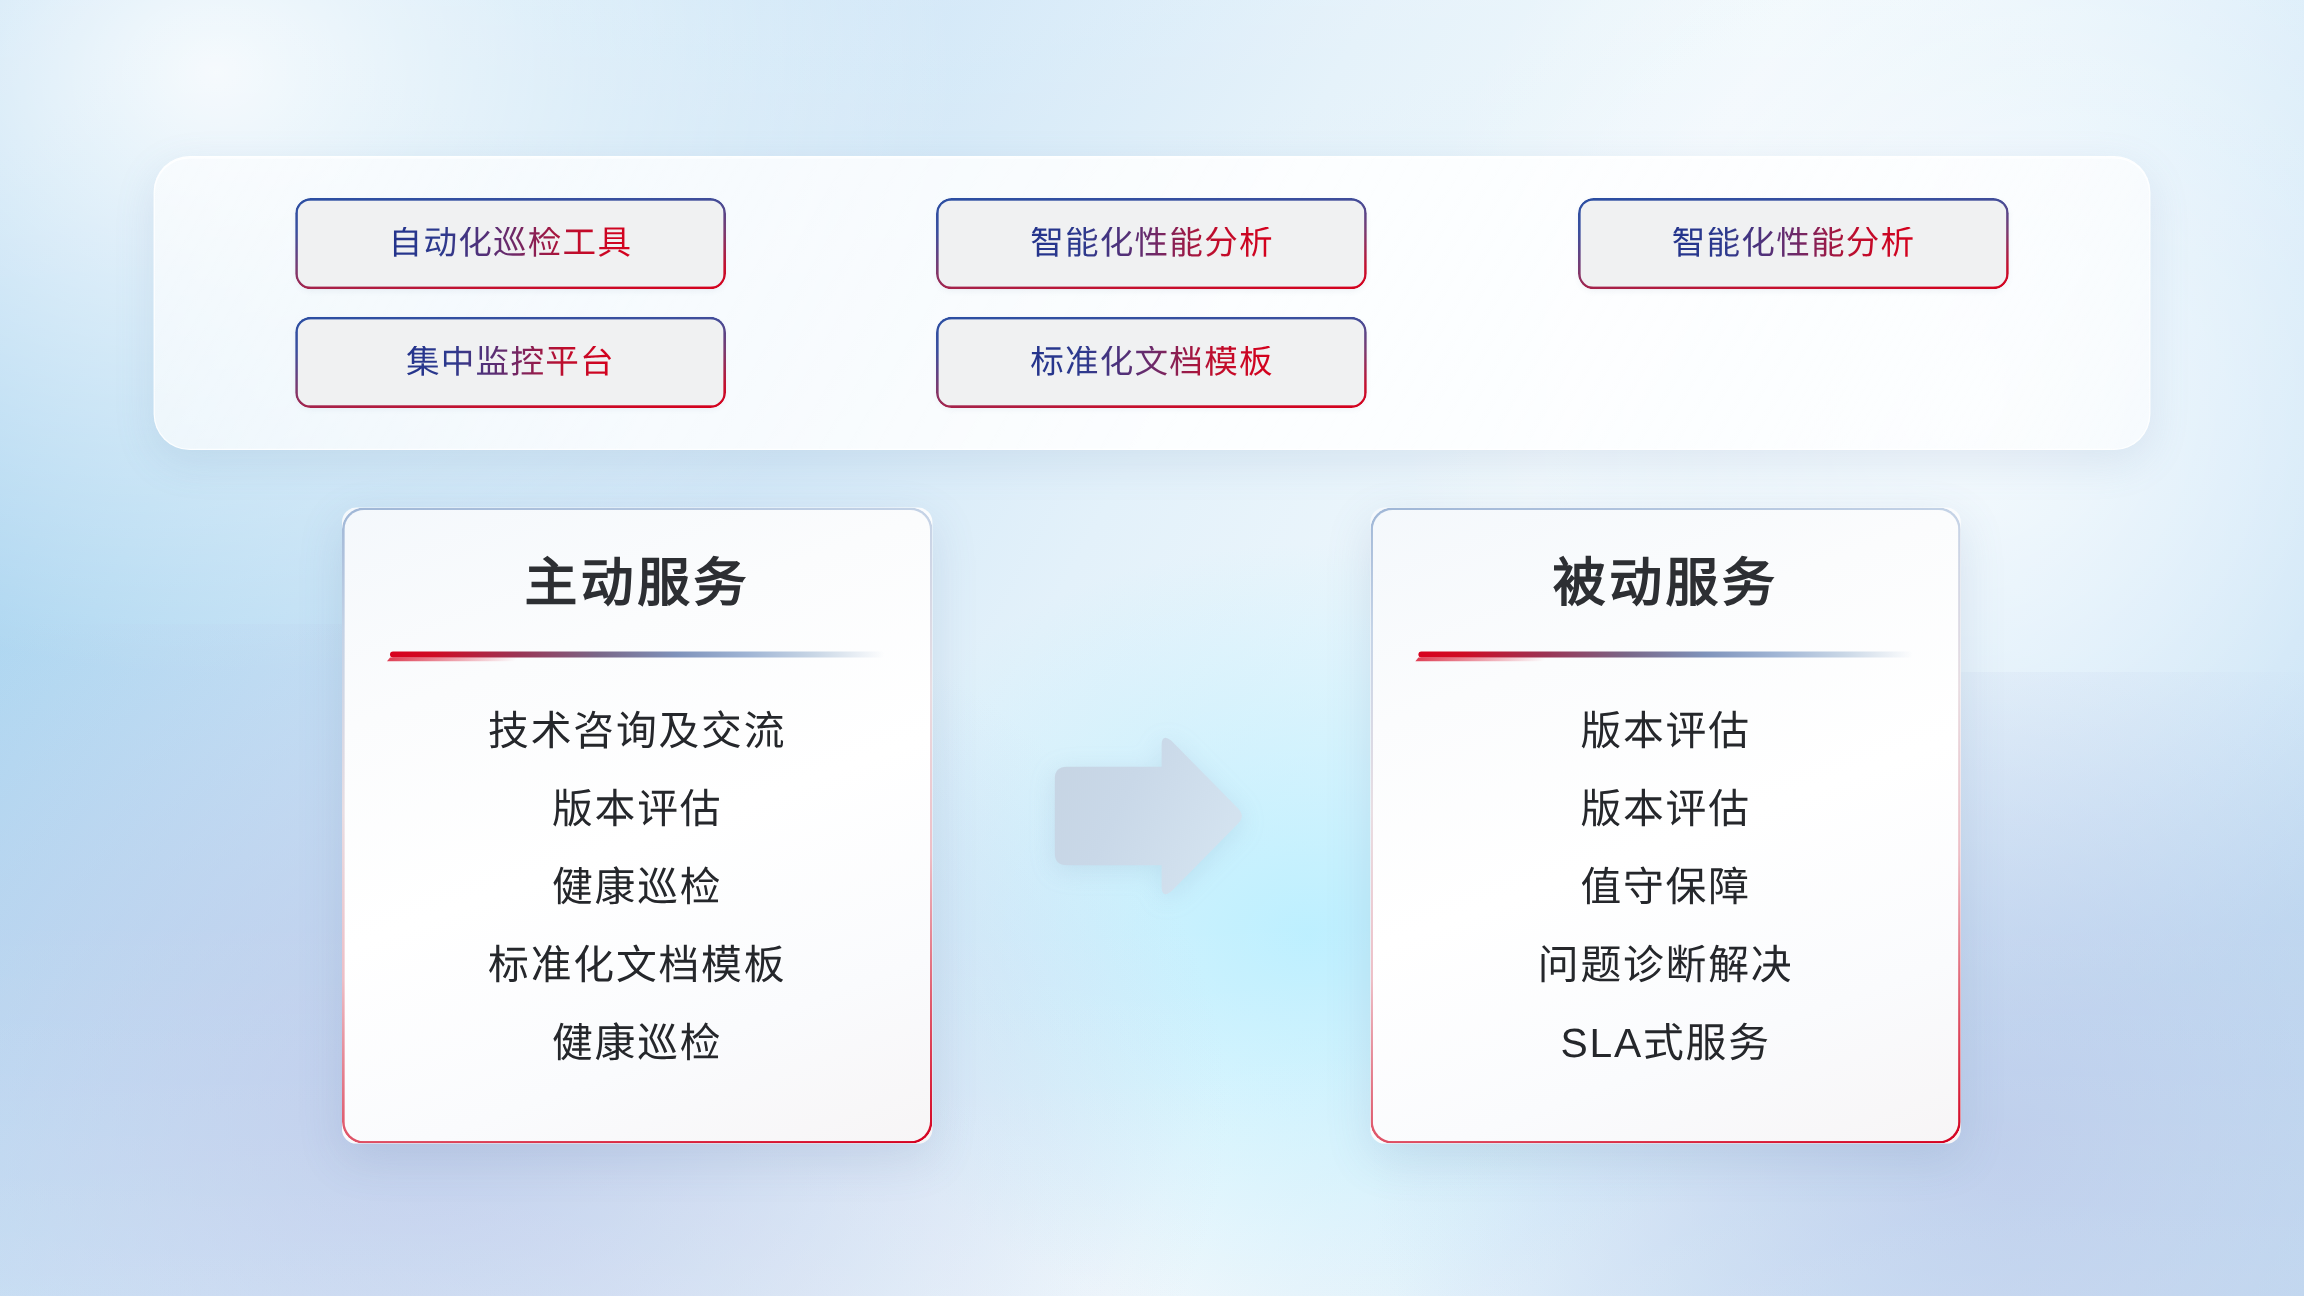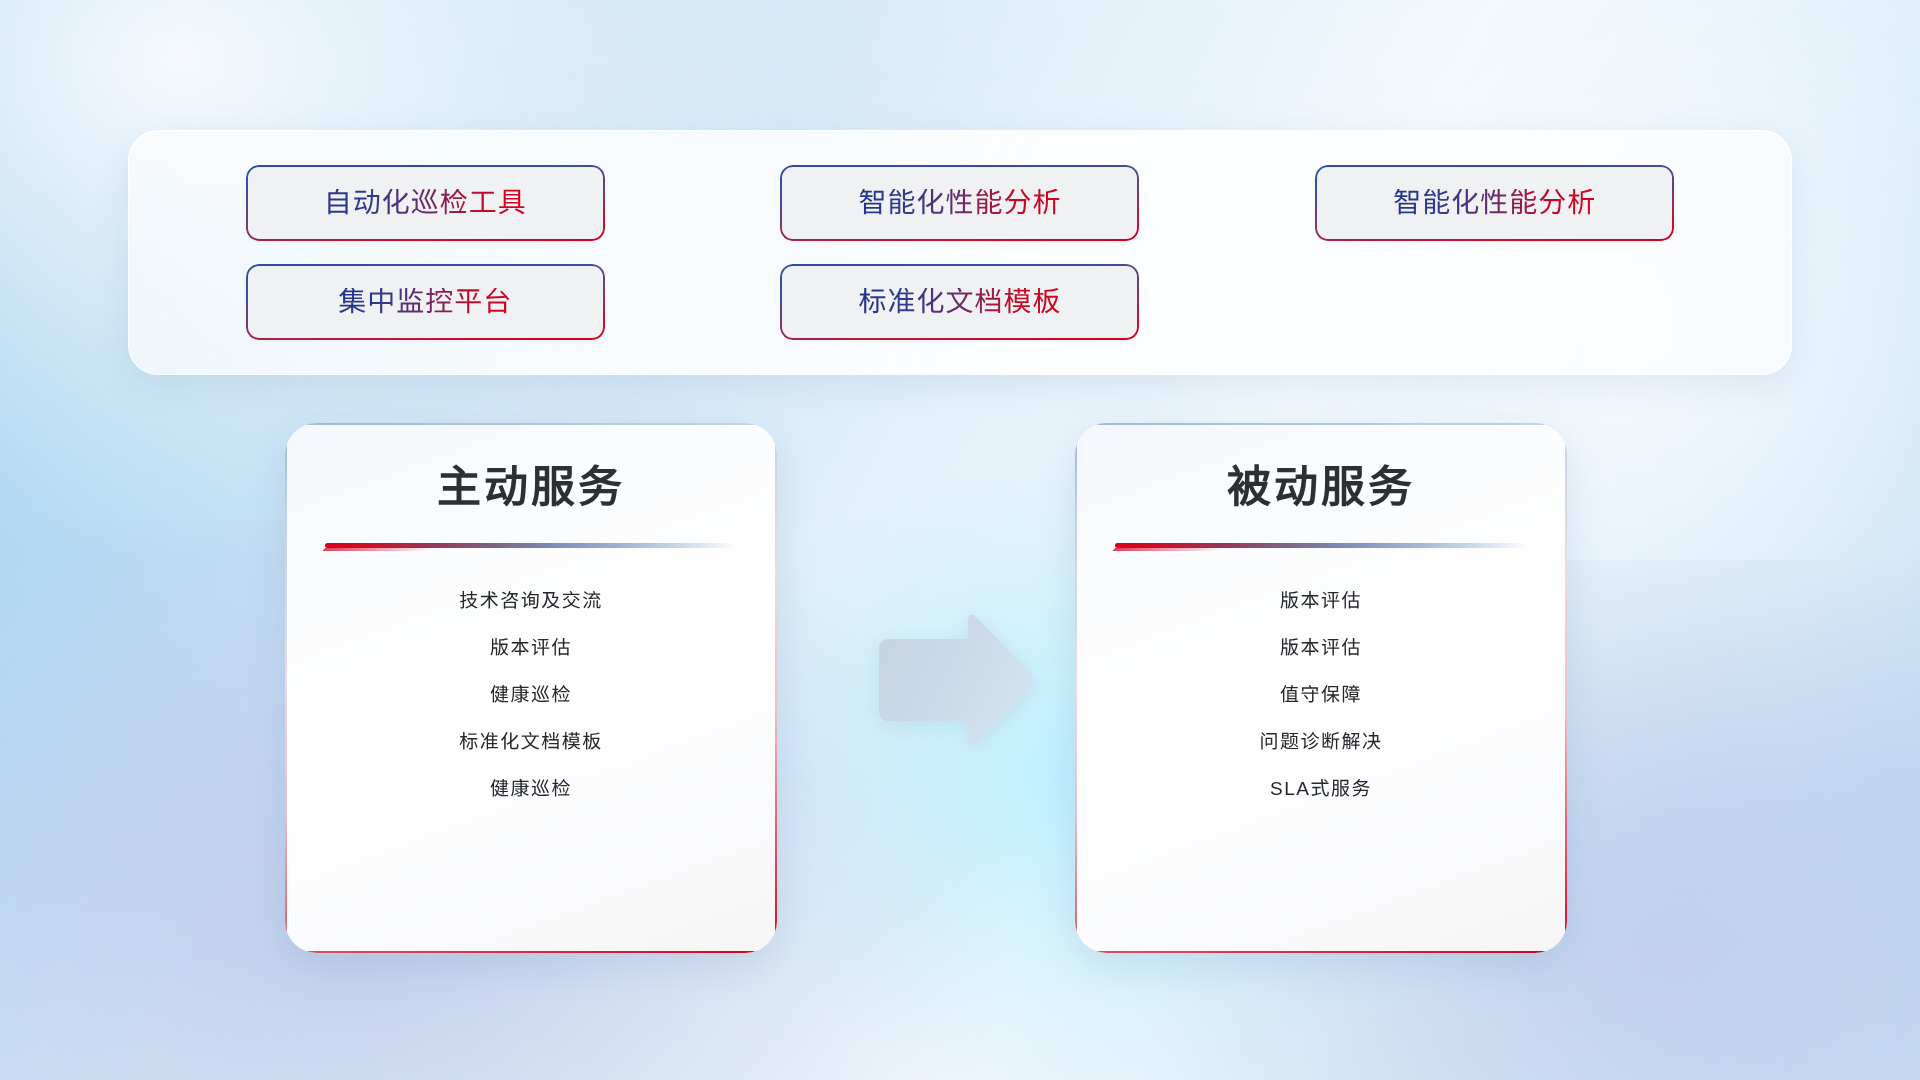--- a/index.html
+++ b/index.html
@@ -135,21 +135,21 @@
     color: transparent;
     -webkit-text-fill-color: transparent;
     white-space: nowrap;
   }
 
   
   .service-card {
     position: absolute;
     width: 492px;
     height: 530px;
-    border-radius: 32px;
+    border-radius: 12px;
     background: linear-gradient(160deg, #f4f8fc 0%, #fbfcfd 26%, #ffffff 52%, #fafbfd 78%, #f7f5f6 100%);
     box-shadow: 0 12px 38px rgba(90,120,160,.16);
     padding: 30px 34px 28px;
     overflow: hidden;
   }
   .service-card::before {
     content: "";
     position: absolute;
     inset: 0;
     border-radius: 18px;
@@ -162,21 +162,21 @@
         #e06274 80%,
         #d4001f 100%);
     -webkit-mask: linear-gradient(#000 0 0) content-box, linear-gradient(#000 0 0);
     -webkit-mask-composite: xor;
             mask: linear-gradient(#000 0 0) content-box, linear-gradient(#000 0 0);
             mask-composite: exclude;
     pointer-events: none;
   }
 
   #card-active  { left: 285px;  top: 423px; }
-  #card-passive { left: 1075px; top: 423px; }
+  #card-passive { left: 1142px; top: 423px; }
 
   .card-title {
     position: relative;
     text-align: center;
     font-size: 44px;
     font-weight: 700;
     color: #2d2f33;
     letter-spacing: 3px;
     line-height: 1.1;
     padding-top: 10px;
@@ -210,21 +210,21 @@
   .card-list {
     position: relative;
     list-style: none;
     margin-top: 42px;
     display: flex;
     flex-direction: column;
     align-items: center;
     gap: 24px;
   }
   .card-list li {
-    font-size: 19px;
+    font-size: 34px;
     font-weight: 400;
     color: #25272b;
     letter-spacing: 1.5px;
     line-height: 1.2;
     white-space: nowrap;
     text-align: center;
   }
 
   
   #flow-arrow {

